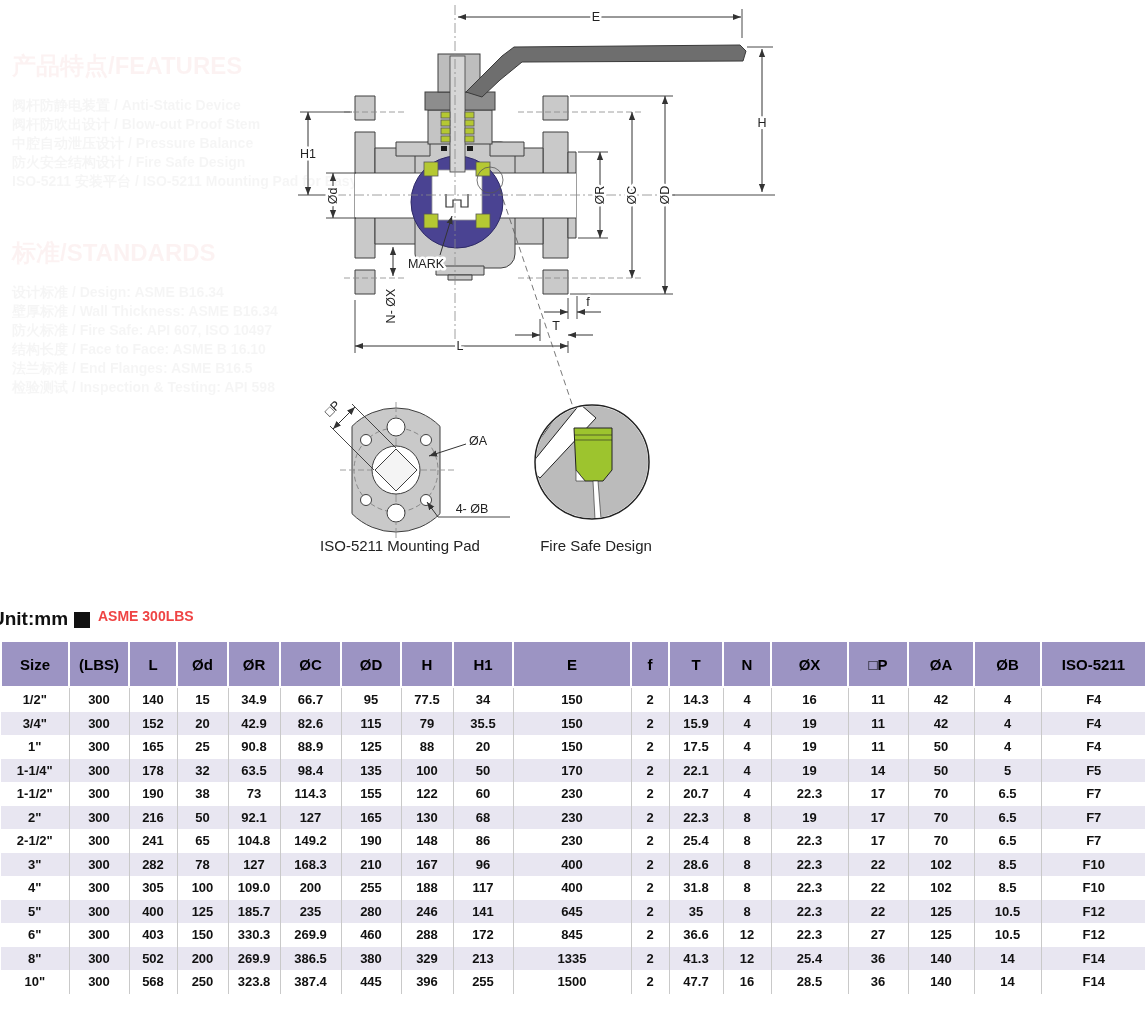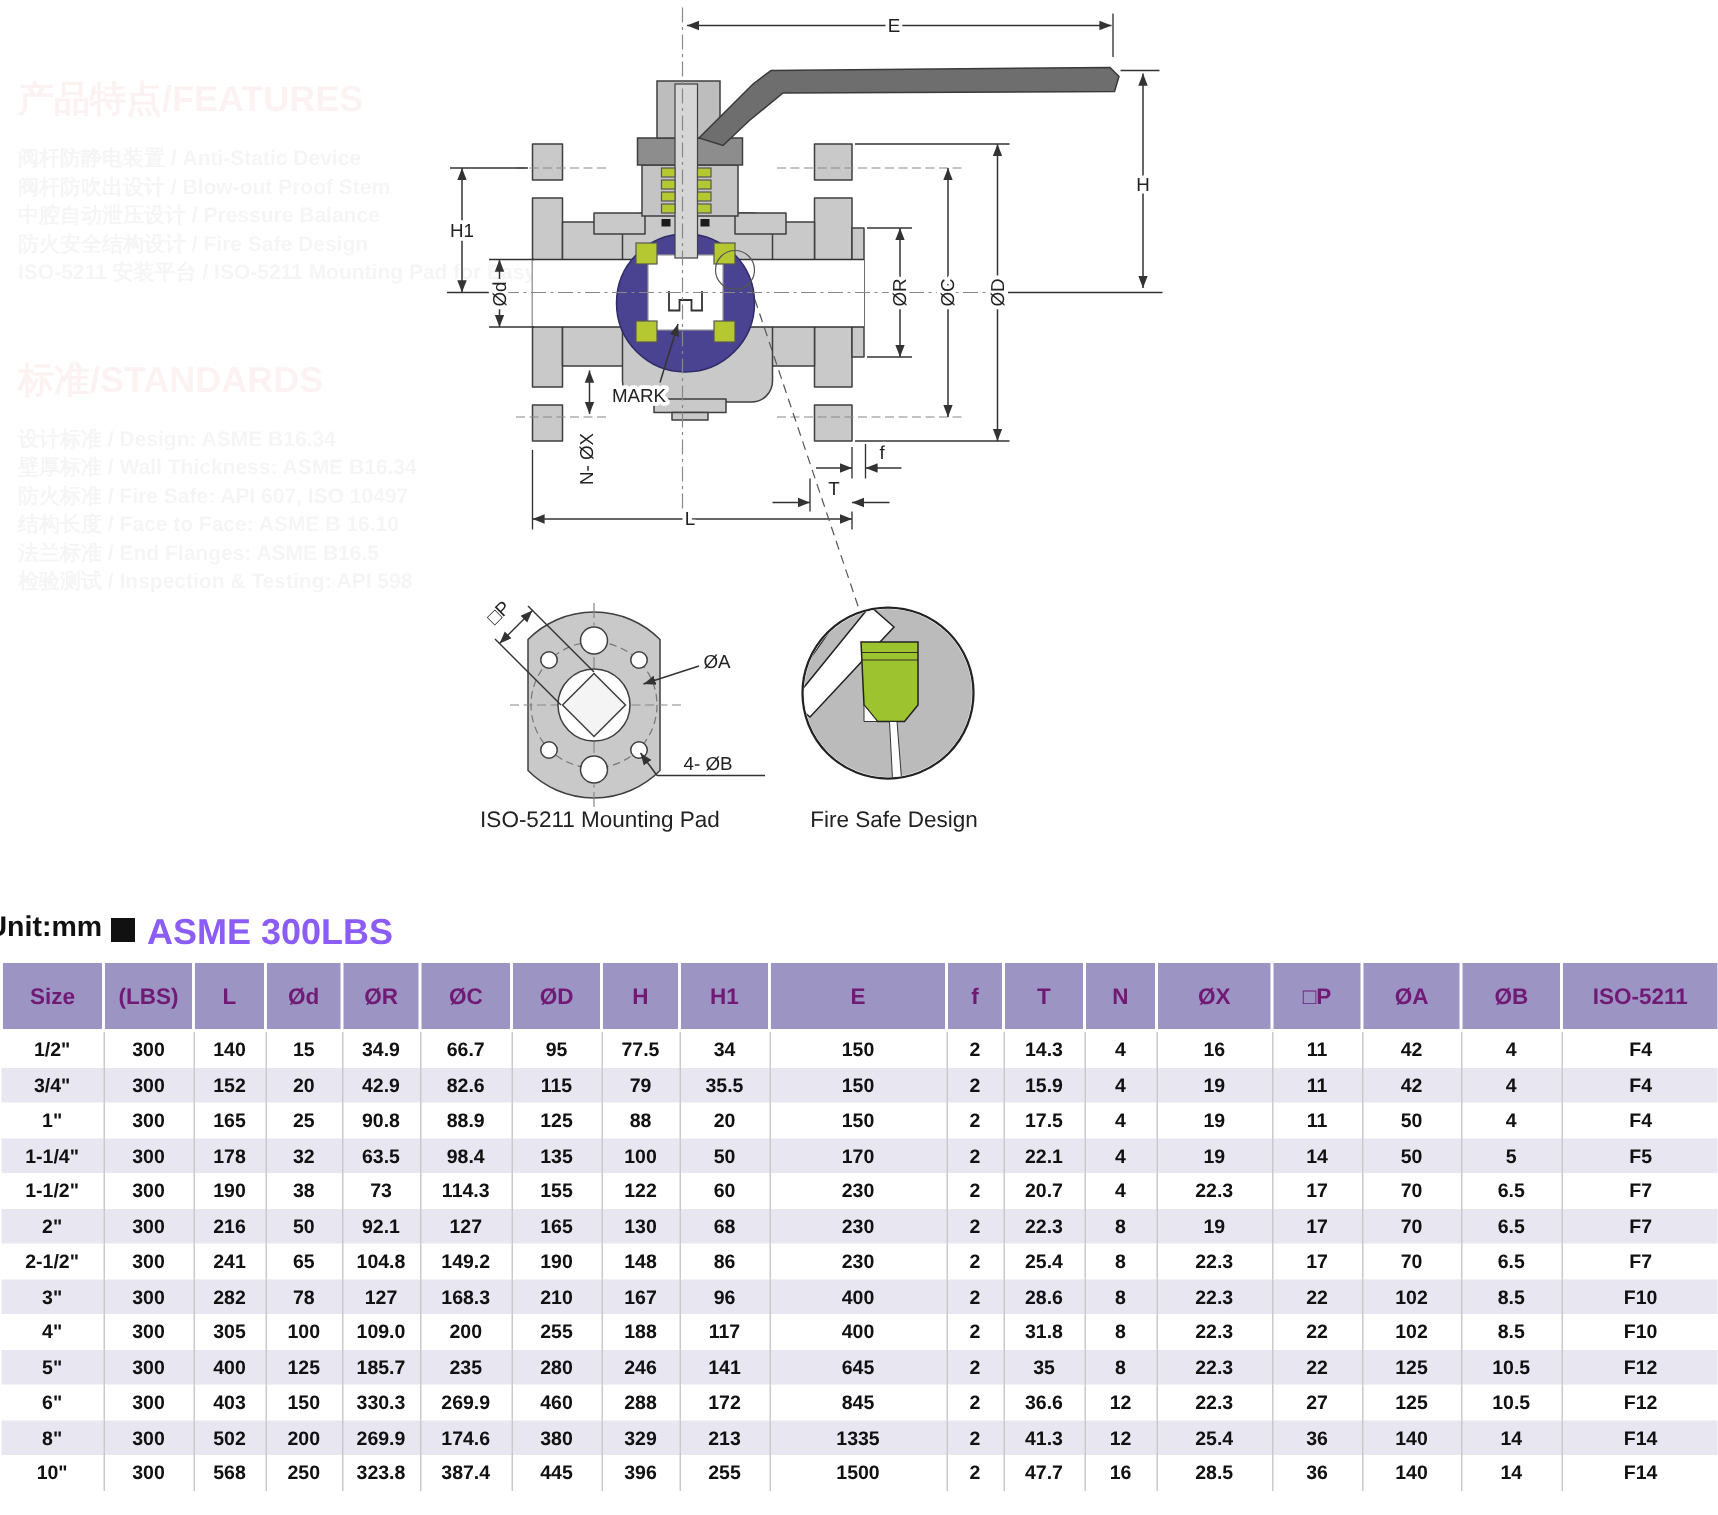--- a/index.html
+++ b/index.html
@@ -21,26 +21,26 @@
   .ext{stroke:#333;stroke-width:0.9;fill:none;}
   .cl{stroke:#888;stroke-width:0.8;stroke-dasharray:10 3 2 3;fill:none;}
   .dsh{stroke:#888;stroke-width:0.8;stroke-dasharray:6 3;fill:none;}
   .body-fill{fill:#c9c9c9;stroke:#3f3f3f;stroke-width:1;stroke-linejoin:round;}
   .seat{fill:#b5c832;stroke:#555;stroke-width:0.8;}
 
   
   .unit-line{position:absolute;left:0;top:604px;width:1145px;height:32px;}
   .unit-line .u{position:absolute;left:-9px;top:4px;font-size:19px;font-weight:bold;color:#111;}
   .unit-line .sq{position:absolute;left:74px;top:8px;width:16px;height:16px;background:#111;}
-  .unit-line .s{position:absolute;left:98px;top:4px;font-size:24px;font-weight:bold;color:#8b5cf6;}
+  .unit-line .s{position:absolute;left:98px;top:4px;font-size:14px;font-weight:bold;color:#ef4444;}
 
   
   .dims-table{position:absolute;left:0;top:640px;width:1145px;border-collapse:collapse;
               table-layout:fixed;}
-  .dims-table th{background:#9c94c3;color:#701a75;font-size:15px;font-weight:bold;
+  .dims-table th{background:#9c94c3;color:#000000;font-size:15px;font-weight:bold;
                  height:44px;border:2px solid #fff;padding:0;text-align:center;}
   .dims-table td{height:23.5px;font-size:13px;font-weight:bold;color:#111;text-align:center;
                  padding:0;border-left:1px solid #c9c9c9;border-right:1px solid #c9c9c9;}
   .dims-table td:first-child{border-left:none;}
   .dims-table td:last-child{border-right:none;}
   .dims-table tr.alt td{background:#e8e6f1;}
 </style>
 </head>
 <body>
 
@@ -510,21 +510,21 @@
         <td>125</td>
         <td>10.5</td>
         <td>F12</td>
       </tr>
       <tr class="alt">
         <td>8"</td>
         <td>300</td>
         <td>502</td>
         <td>200</td>
         <td>269.9</td>
-        <td>174.6</td>
+        <td>386.5</td>
         <td>380</td>
         <td>329</td>
         <td>213</td>
         <td>1335</td>
         <td>2</td>
         <td>41.3</td>
         <td>12</td>
         <td>25.4</td>
         <td>36</td>
         <td>140</td>

